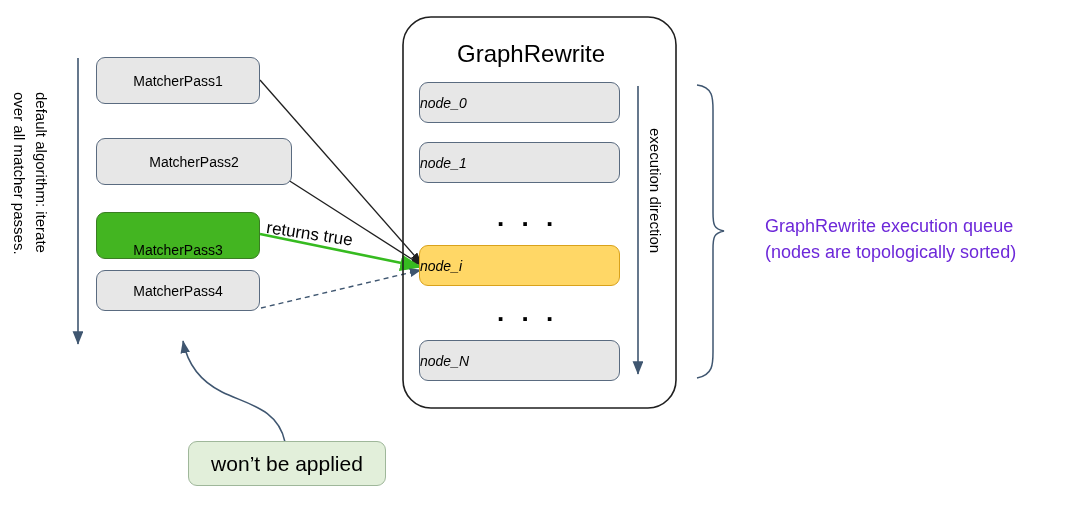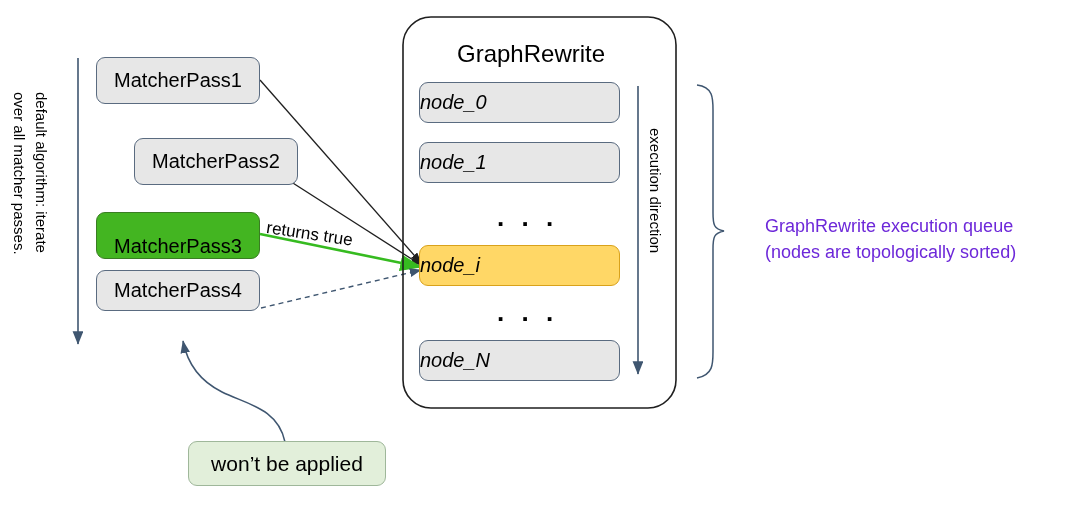--- a/index.html
+++ b/index.html
@@ -23,21 +23,21 @@
     width: 1066px;
     height: 505px;
     pointer-events: none;
   }
   .box {
     position: absolute;
     box-sizing: border-box;
     display: flex;
     align-items: center;
     border-radius: 9px;
-    font-size: 20px;
+    font-size: 14px;
     color: #000000;
     white-space: nowrap;
   }
   .pass-box {
     border: 1.3px solid #5a6b80;
     background: #e7e7e7;
     justify-content: center;
     padding: 0 10px;
   }
   .pass-box.green {
@@ -149,21 +149,21 @@
              C 204,383 188,367 183,341" fill="none" stroke="#3f5670" stroke-width="1.5" marker-end="url(#arrowBlue)"></path>
   </svg>
 
   <div class="vert-label two-line" style="left: 52px; top: 92px;">default algorithm: iterate
 over all matcher passes.</div>
 
   <div class="box pass-box" style="left:96px; top:57px; width:164px; height:47px;">
     <span>MatcherPass1</span>
   </div>
 
-  <div class="box pass-box" style="left:96px; top:138px; width:164px; height:47px;margin-left:38px;">
+  <div class="box pass-box" style="left:96px; top:138px; width:196px; height:47px;">
     <span>MatcherPass2</span>
   </div>
 
   <div class="box pass-box green" style="left:96px; top:212px; width:164px; height:47px;">
     <span>MatcherPass3</span>
   </div>
 
   <div class="box pass-box" style="left:96px; top:270px; width:164px; height:41px;">
     <span>MatcherPass4</span>
   </div>

